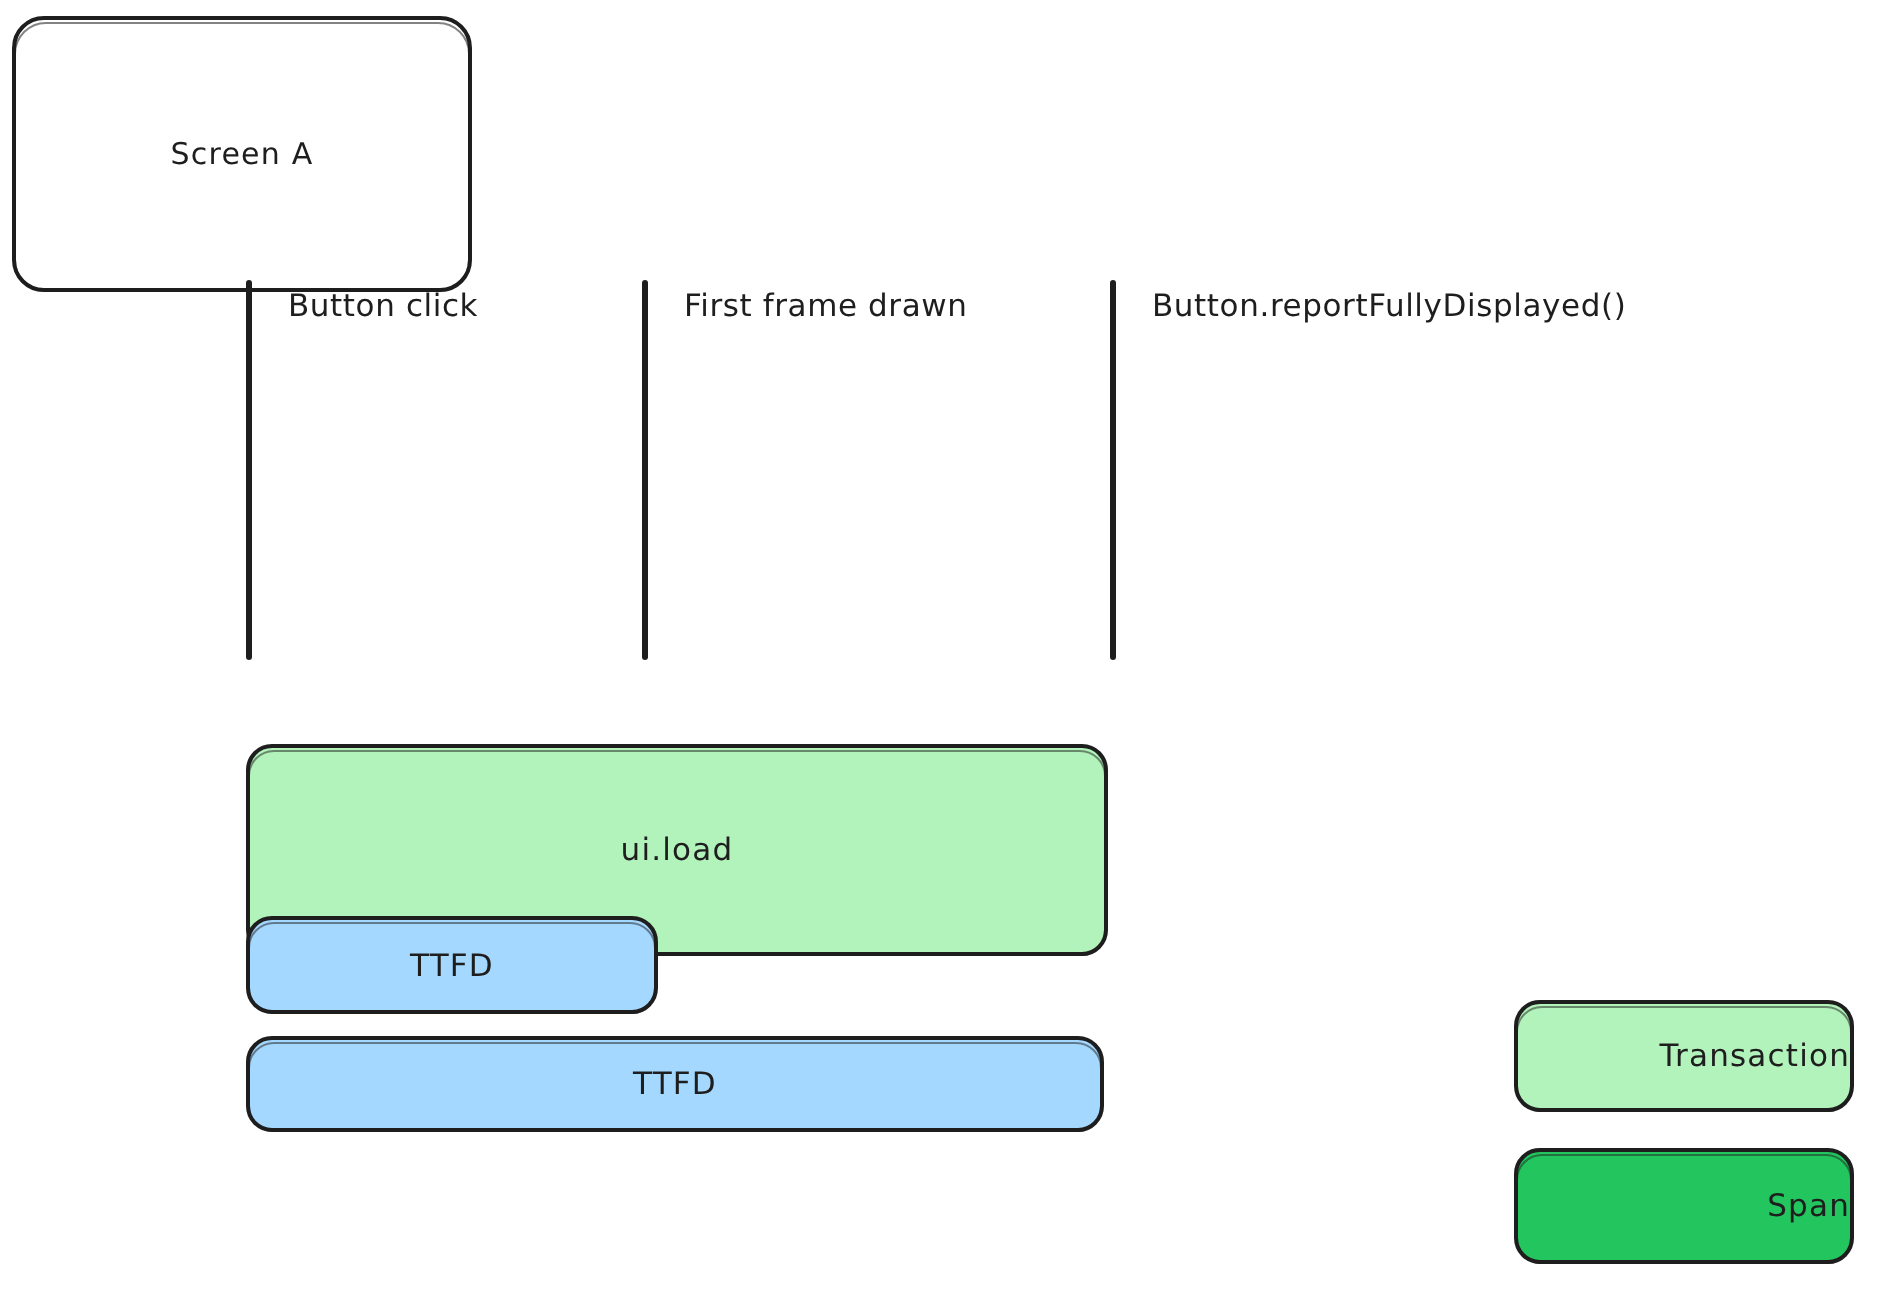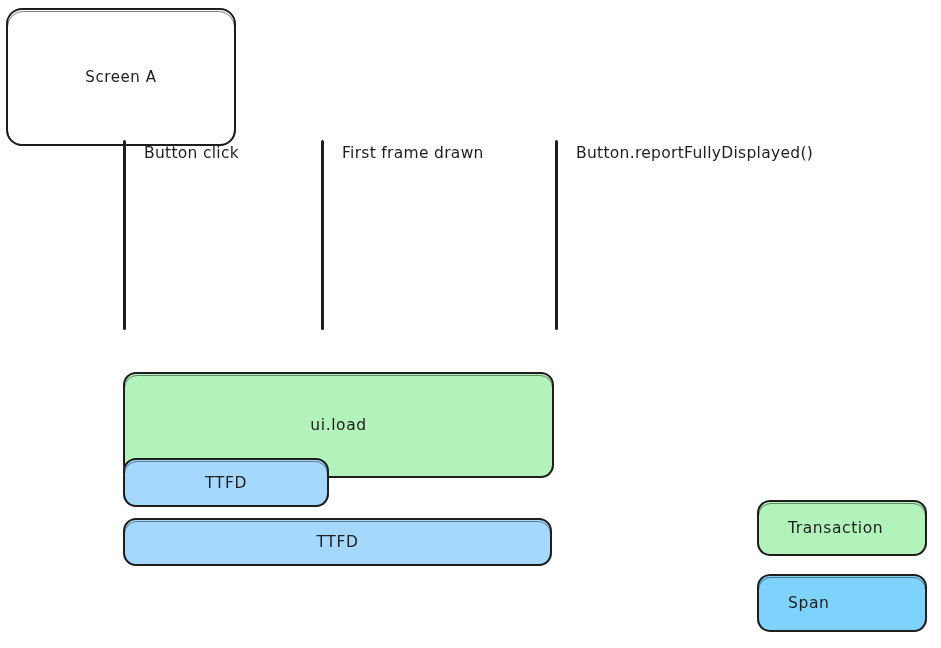--- a/index.html
+++ b/index.html
@@ -109,21 +109,21 @@
   .bar .label-text { font-size: 15.5px; }
 
   
   .legend-box {
     position: absolute;
     box-sizing: border-box;
     border: 2.4px solid #1e1e1e;
     border-radius: 13px;
     display: flex;
     align-items: center;
-    justify-content: flex-start;
+    justify-content: flex-end;
     padding-left: 29px;
   }
   .legend-box::after {
     content: "";
     position: absolute;
     left: -1.5px;
     top: 0.8px;
     right: -0.6px;
     bottom: -1.6px;
     border: 1.1px solid rgba(30,30,30,0.5);
@@ -166,17 +166,17 @@
   </div>
 
   <div class="bar" style="left:123px; top:518px; width:429px; height:48px; background:#a5d8ff;">
     <span class="label-text">TTFD</span>
   </div>
 
   <div class="legend-box" style="left:757px; top:500px; width:170px; height:56px; background:#b2f2bb;">
     <span class="label-text">Transaction</span>
   </div>
 
-  <div class="legend-box" style="left:757px; top:574px; width:170px; height:58px; background:#7dd3fc;">
+  <div class="legend-box" style="left:757px; top:574px; width:170px; height:58px; background:#22c55e;">
     <span class="label-text">Span</span>
   </div>
 
 </div>
 
 </body></html>

